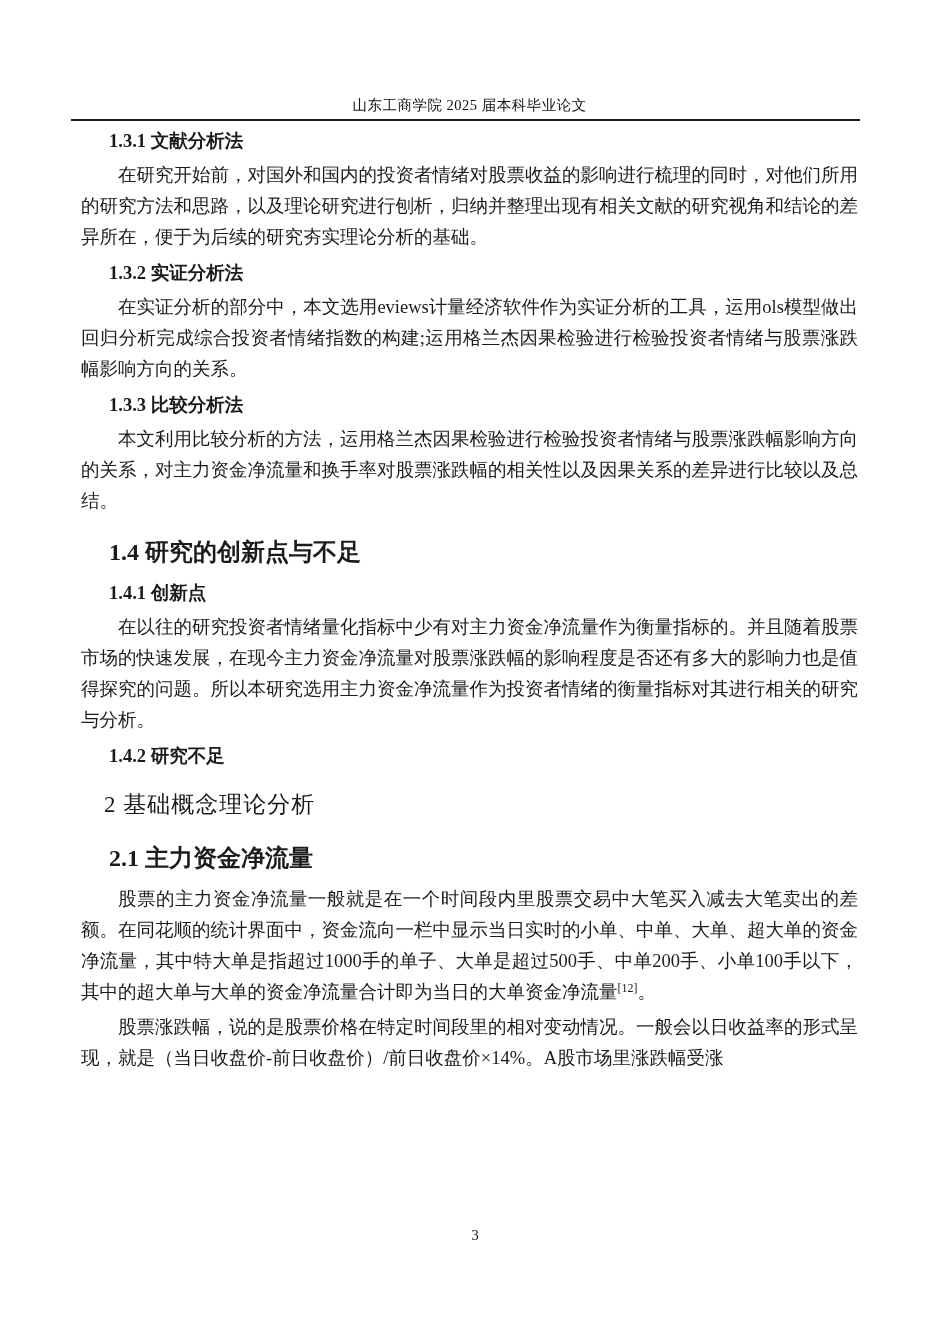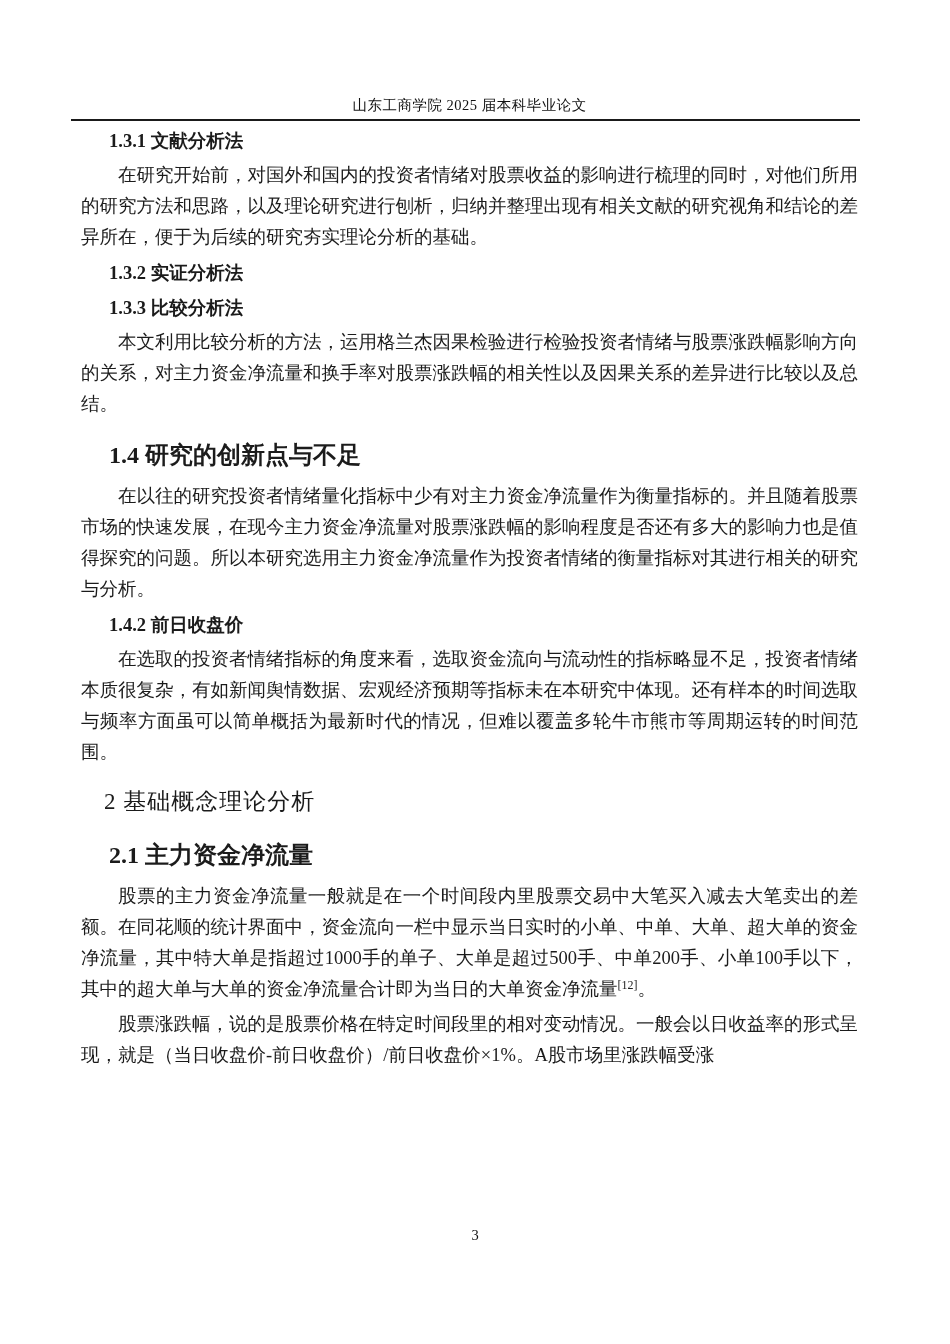--- a/index.html
+++ b/index.html
@@ -98,37 +98,38 @@
     <div class="header-title">山东工商学院 2025 届本科毕业论文</div>
     <div class="header-rule"></div>
   </div>
 
   <div class="content">
 
     <div class="h3 first">1.3.1 文献分析法</div>
     <p class="body-para">在研究开始前，对国外和国内的投资者情绪对股票收益的影响进行梳理的同时，对他们所用的研究方法和思路，以及理论研究进行刨析，归纳并整理出现有相关文献的研究视角和结论的差异所在，便于为后续的研究夯实理论分析的基础。</p>
 
     <div class="h3">1.3.2 实证分析法</div>
+    <p class="body-para">在实证分析的部分中，本文选用eviews计量经济软件作为实证分析的工具，运用ols模型做出回归分析完成综合投资者情绪指数的构建;运用格兰杰因果检验进行检验投资者情绪与股票涨跌幅影响方向的关系。</p>
 
     <div class="h3">1.3.3 比较分析法</div>
     <p class="body-para">本文利用比较分析的方法，运用格兰杰因果检验进行检验投资者情绪与股票涨跌幅影响方向的关系，对主力资金净流量和换手率对股票涨跌幅的相关性以及因果关系的差异进行比较以及总结。</p>
 
     <div class="h2">1.4 研究的创新点与不足</div>
 
+    <div class="h3">1.4.1 创新点</div>
     <p class="body-para">在以往的研究投资者情绪量化指标中少有对主力资金净流量作为衡量指标的。并且随着股票市场的快速发展，在现今主力资金净流量对股票涨跌幅的影响程度是否还有多大的影响力也是值得探究的问题。所以本研究选用主力资金净流量作为投资者情绪的衡量指标对其进行相关的研究与分析。</p>
 
-    <div class="h3">1.4.2 前日收盘价</div>
-    <p class="body-para">在选取的投资者情绪指标的角度来看，选取资金流向与流动性的指标略显不足，投资者情绪本质很复杂，有如新闻舆情数据、宏观经济预期等指标未在本研究中体现。还有样本的时间选取与频率方面虽可以简单概括为最新时代的情况，但难以覆盖多轮牛市熊市等周期运转的时间范围。</p>
+    <div class="h3">1.4.2 研究不足</div>
 
     <div class="h1">2 基础概念理论分析</div>
 
     <div class="h2">2.1 主力资金净流量</div>
     <p class="body-para"><span>股票的主力资金净流量一般就是在一个时间段内里股票交易中大笔买入减去大笔卖出的差额。在同花顺的统计界面中，资金流向一栏中显示当日实时的小单、中单、大单、超大单的资金净流量，其中特大单是指超过1000手的单子、大单是超过500手、中单200手、小单100手以下，其中的超大单与大单的资金净流量合计即为当日的大单资金净流量</span><sup class="cite">[12]</sup><span>。</span></p>
 
-    <p class="body-para">股票涨跌幅，说的是股票价格在特定时间段里的相对变动情况。一般会以日收益率的形式呈现，就是（当日收盘价-前日收盘价）/前日收盘价×1%。A股市场里涨跌幅受涨</p>
+    <p class="body-para">股票涨跌幅，说的是股票价格在特定时间段里的相对变动情况。一般会以日收益率的形式呈现，就是（当日收盘价-前日收盘价）/前日收盘价×14%。A股市场里涨跌幅受涨</p>
 
   </div>
 
   <div class="footer">
     <span class="page-number">3</span>
   </div>
 
 </div>
 
 </body></html>

